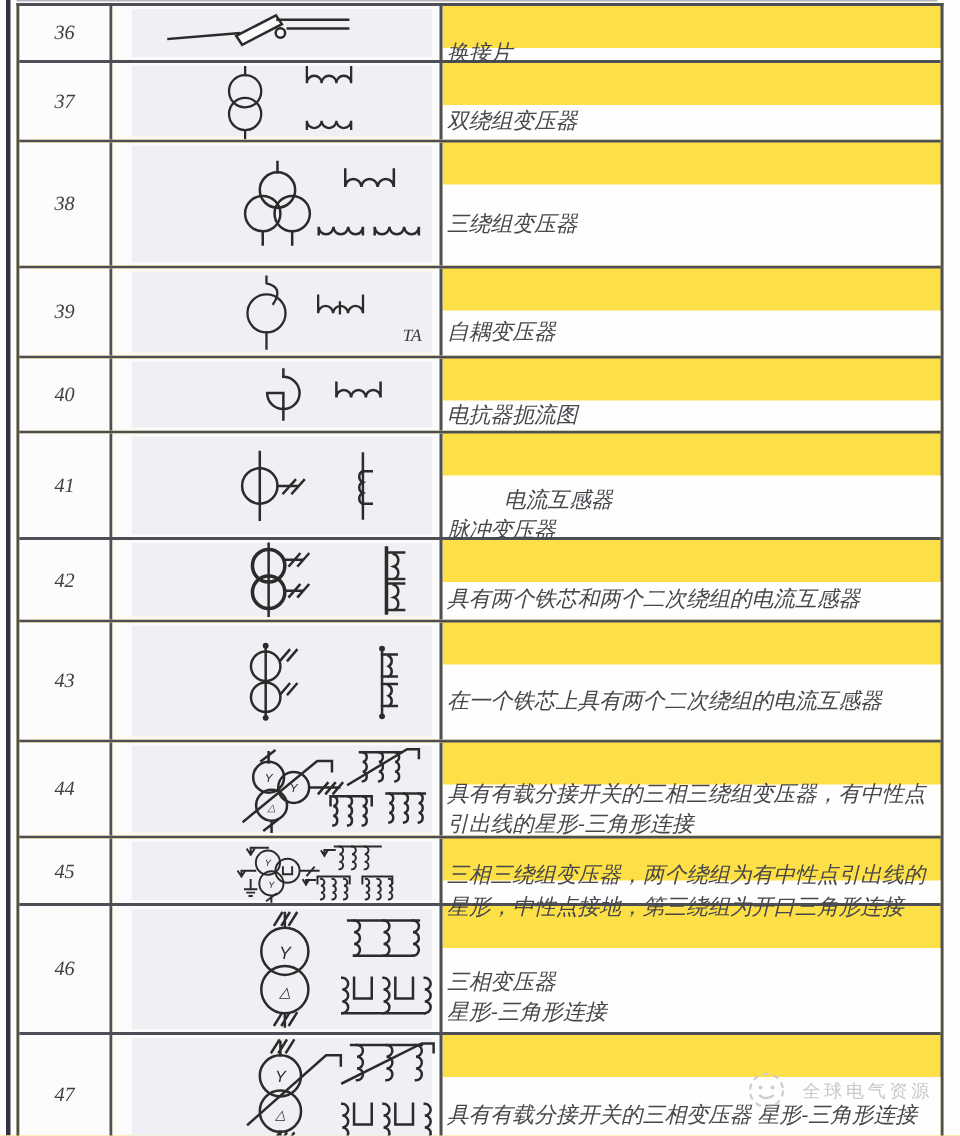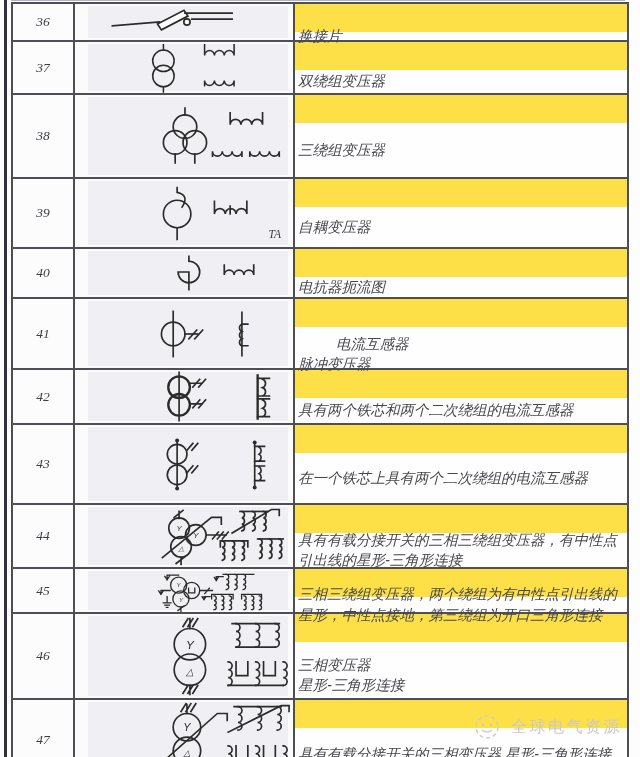--- a/index.html
+++ b/index.html
@@ -39,21 +39,21 @@
   .note-ta{
     position:absolute;right:12px;bottom:7px;font-family:"Liberation Serif",serif;
     font-size:11.5px;color:#3a3a3e;
   }
   .stub{display:flex;height:5px;overflow:hidden}
   .stub .num,.stub .sym-cell{background:#fdfdfe}
   .watermark{
     position:absolute;right:18px;top:712px;display:flex;align-items:center;gap:9px;
     color:#c8c8cb;z-index:5;
   }
-  .wm-text{font-size:16px;letter-spacing:2.5px}
+  .wm-text{font-size:12px;letter-spacing:2.5px}
 </style>
 </head>
 <body>
 
 <div class="scan-edge"></div>
 <div class="topline"></div>
 
 <div class="symtable">
 
   <div class="row" style="height:38px">
@@ -102,21 +102,21 @@
         <path d="M158,8 v12 a5.5 5.5 0 0 1 11 0 a5.5 5.5 0 0 1 11 0 a5.5 5.5 0 0 1 11 0 v-12"></path>
         <path d="M140,52 v-5 a5 5 0 0 0 10 0 a5 5 0 0 0 10 0 a5 5 0 0 0 10 0 v5"></path>
         <path d="M178,52 v-5 a5 5 0 0 0 10 0 a5 5 0 0 0 10 0 a5 5 0 0 0 10 0 v5"></path>
       </svg>
     </div>
     <div class="c desc">
         <span>三绕组变压器</span>
       </div>
   </div>
 
-  <div class="row" style="height:70px">
+  <div class="row" style="height:60px">
     <div class="c num">39</div>
     <div class="c sym-cell">
       <div class="patch"></div>
       <svg class="sym" viewBox="0 0 222 64">
         <circle cx="104" cy="33" r="14"></circle>
         <path d="M104,6 v5 q13,3 5,15"></path>
         <path d="M104,47 V59"></path>
         <path d="M142,20 v13 a5.5 5.5 0 0 1 11 0 a5.5 5.5 0 0 1 11 0 a5.5 5.5 0 0 1 11 0 v-13 M158,33 v-8"></path>
       </svg>
       <span class="note-ta">TA</span>

